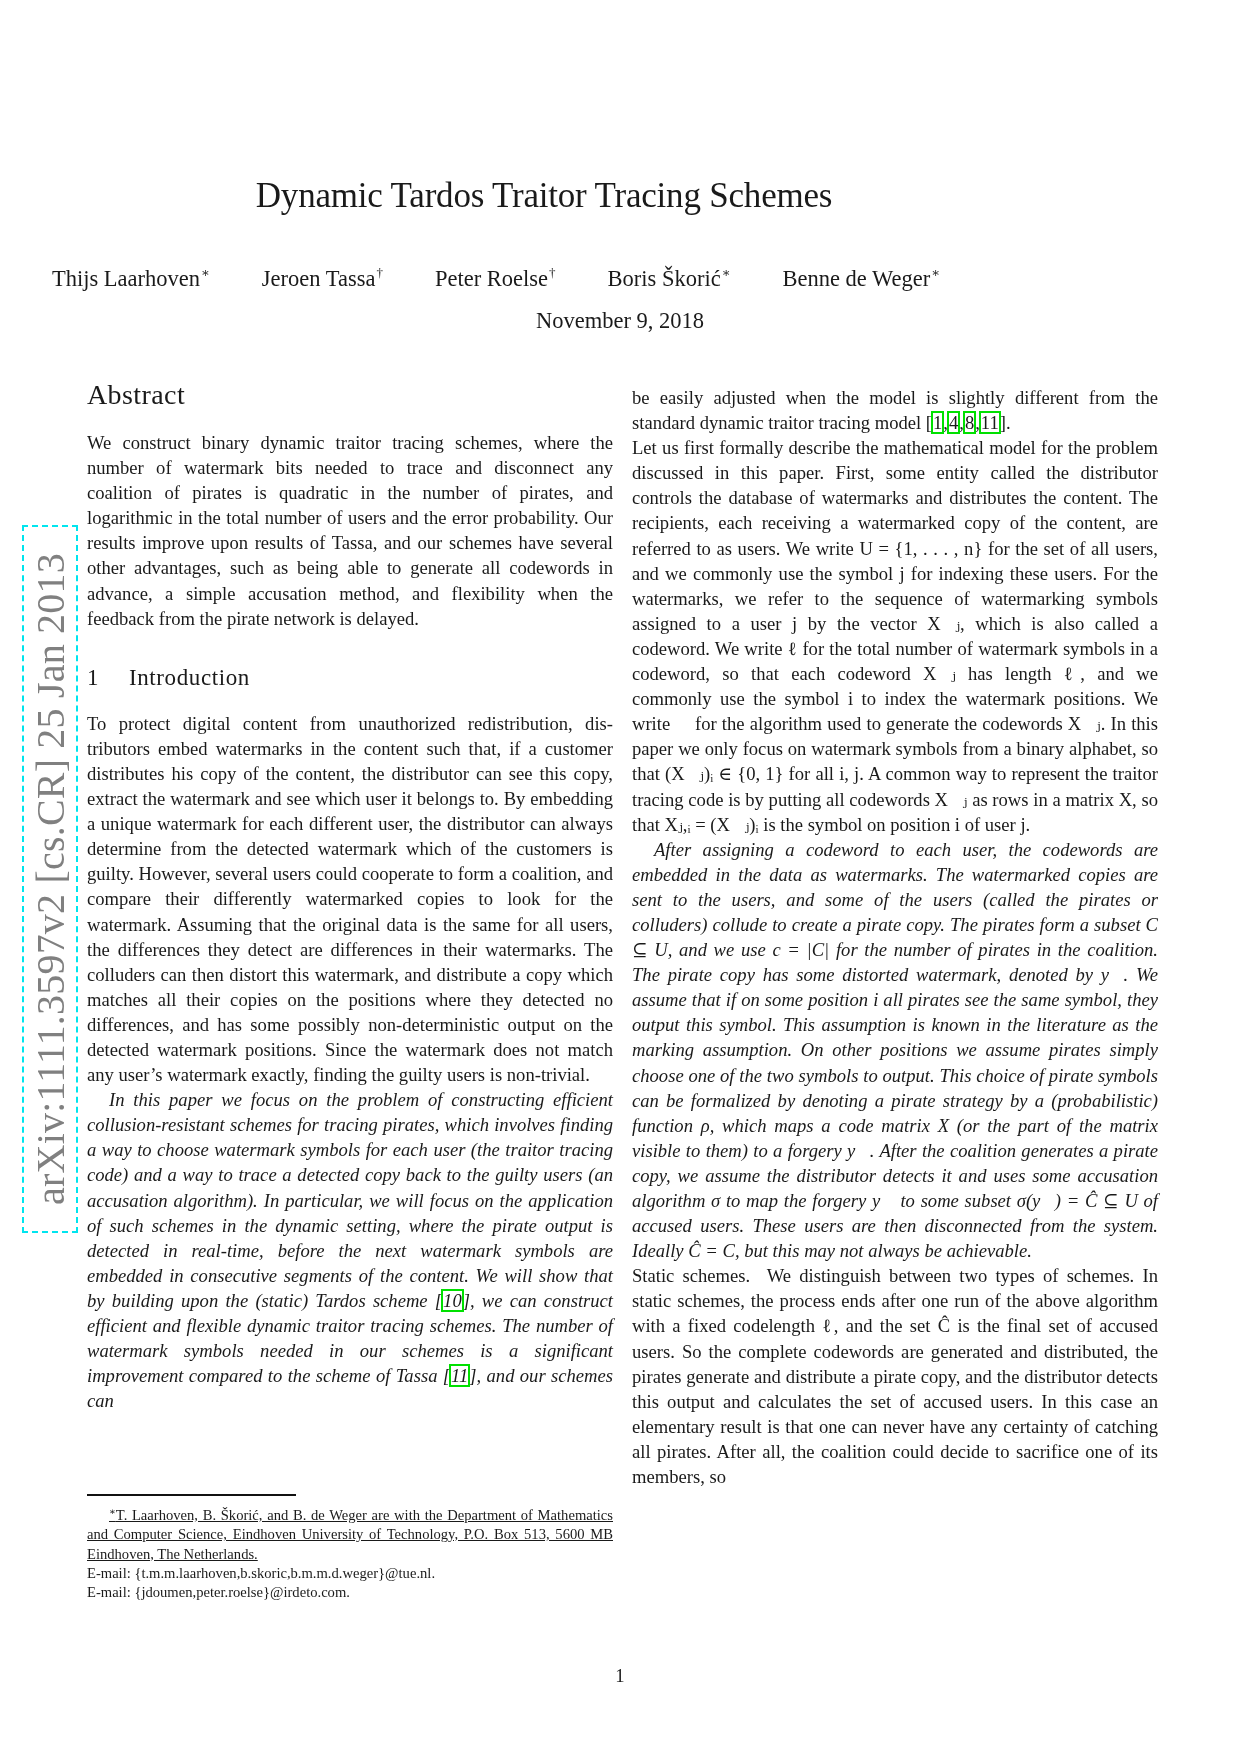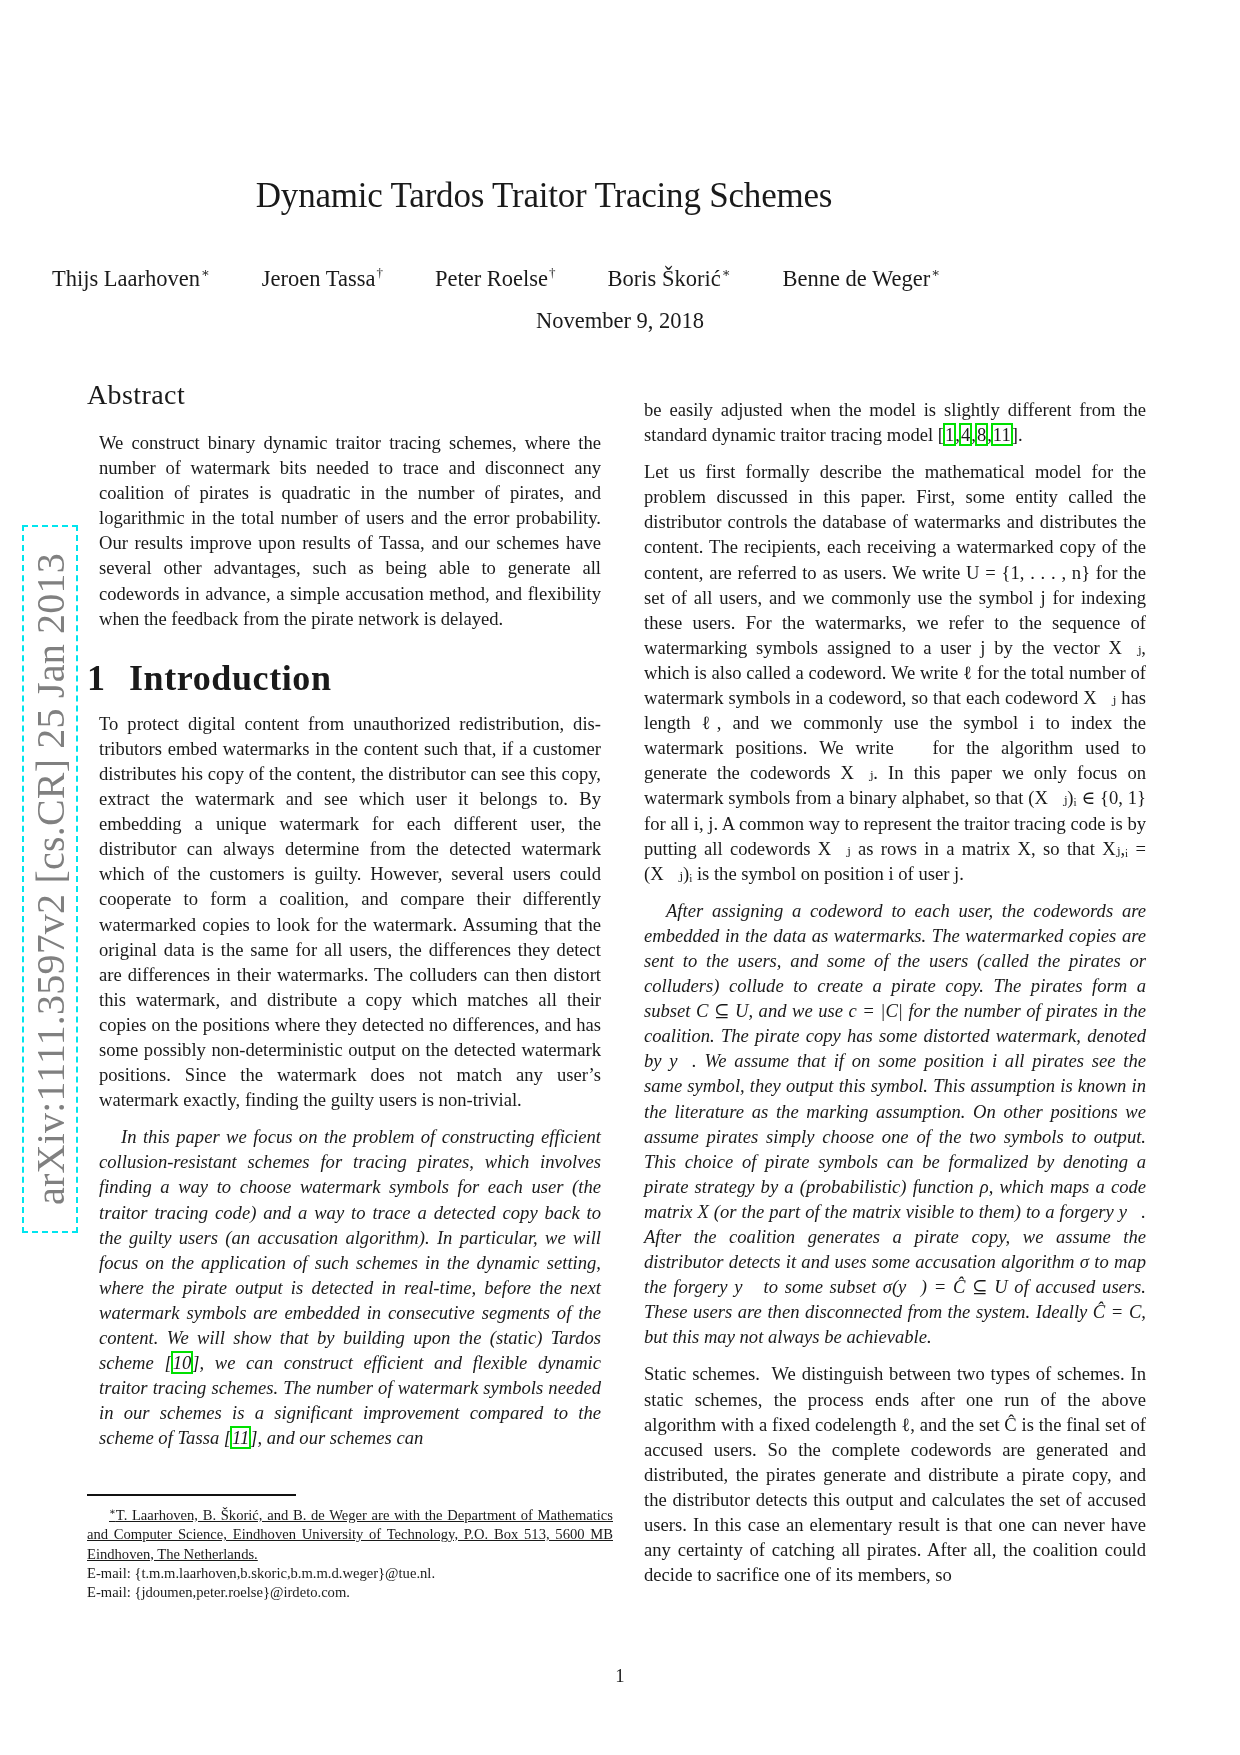--- a/index.html
+++ b/index.html
@@ -22,28 +22,28 @@
       position: absolute; top: 306px; left: 0; width: 1240px;
       text-align: center; font-size: 22.5px; line-height: 30px;
     }
     .col {
       position: absolute; top: 378px; width: 526px;
       font-size: 18.6px; line-height: 25.1px; text-align: justify;
       hyphens: manual;
     }
     .col.left { left: 87px; }
     .col.right { left: 632px; top: 385px; }
-    .col p { margin: 12px; }
+    .col p { margin: 0; }
     .col p.indent { text-indent: 22px; font-style: italic; }
     h2.abstract {
       font-weight: normal; font-size: 28px; line-height: 34px; margin: 0 0 18px 0;
       letter-spacing: 0.4px;
     }
     h2.sec {
-      font-weight: bold; font-size: 36px; line-height: 34px; margin: 30px 0 16px 0;
+      font-weight: normal; font-size: 23px; line-height: 34px; margin: 30px 0 16px 0;
       letter-spacing: 0.6px;
     }
     h3.subsec {
       font-weight: normal; font-size: 23px; line-height: 30px; margin: 24px 0 12px 0;
       letter-spacing: 0.3px;
     }
     .secnum { display: inline-block; width: 42px; }
     .subsecnum { display: inline-block; width: 54px; }
     .cite {
       outline: 2px solid #00e000; outline-offset: -1px; padding: 0 1px; color: inherit;

